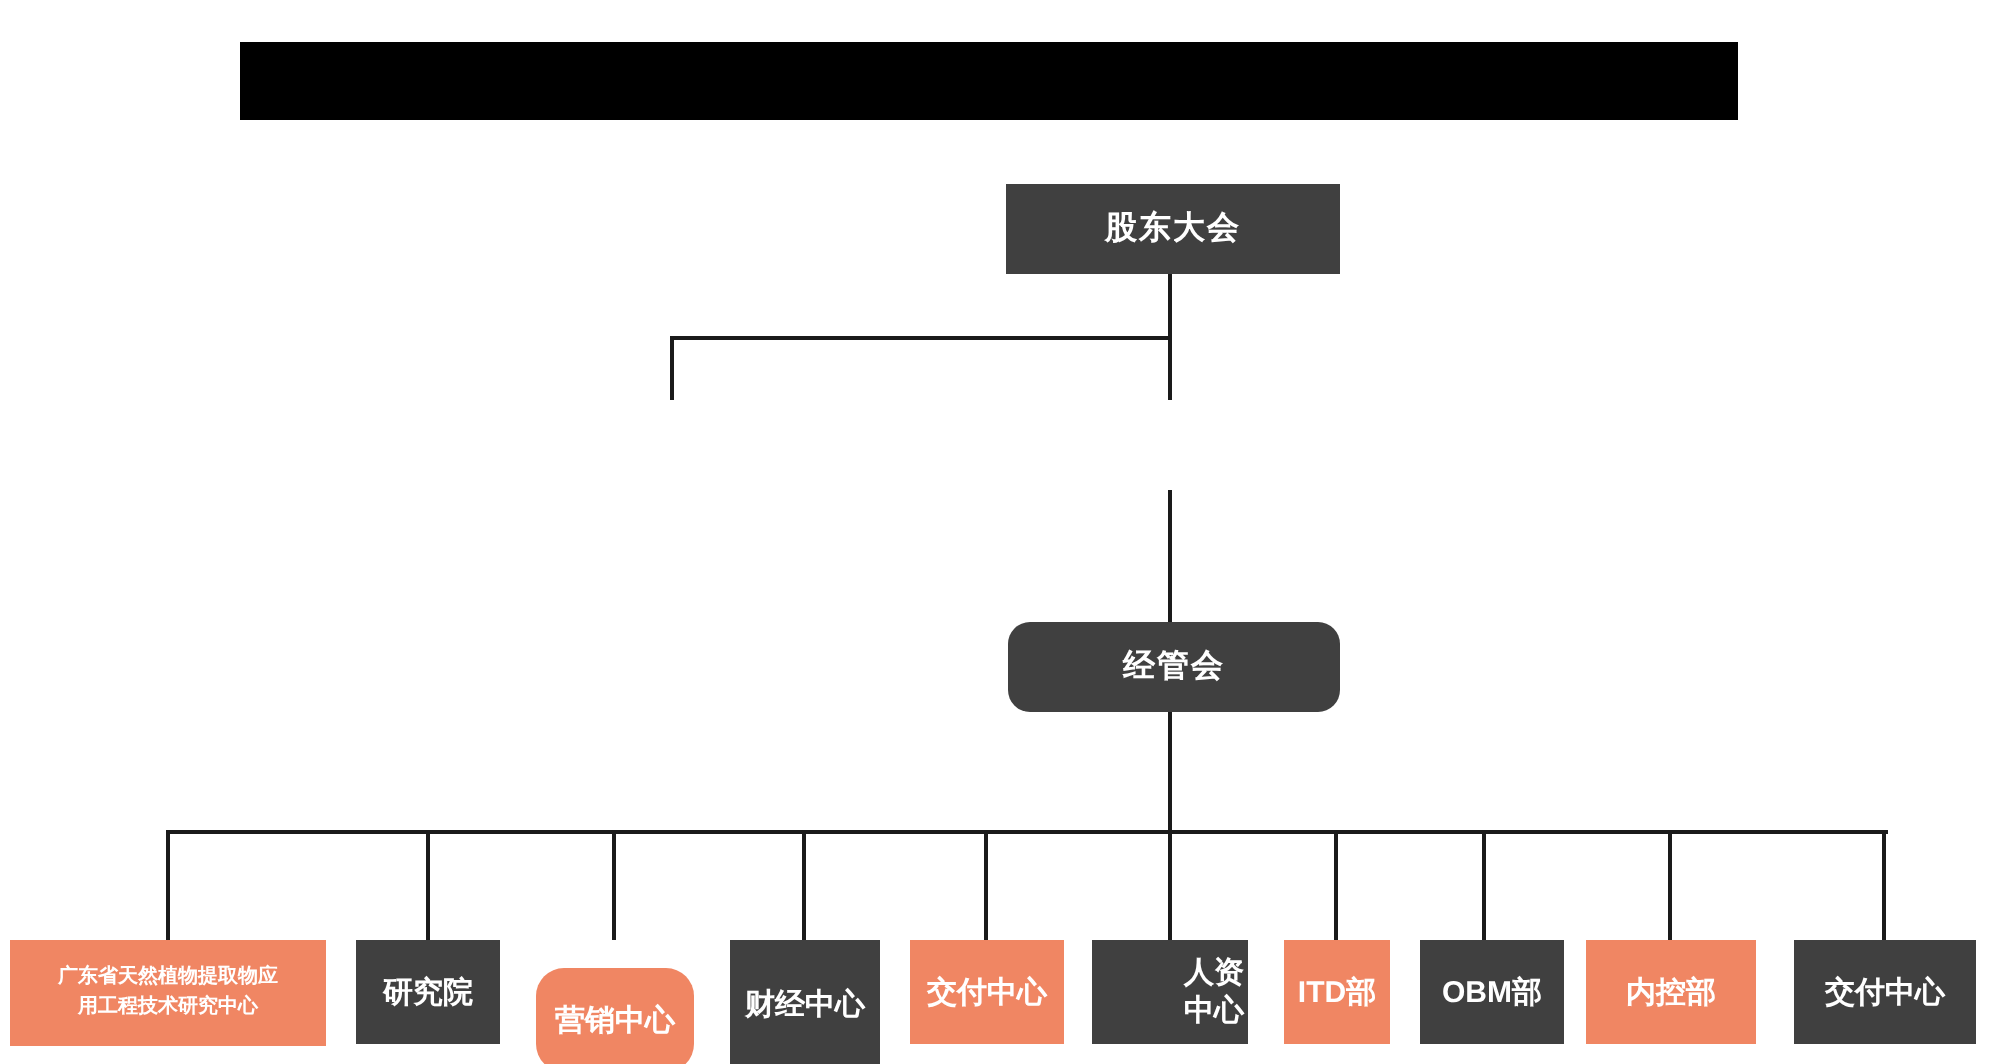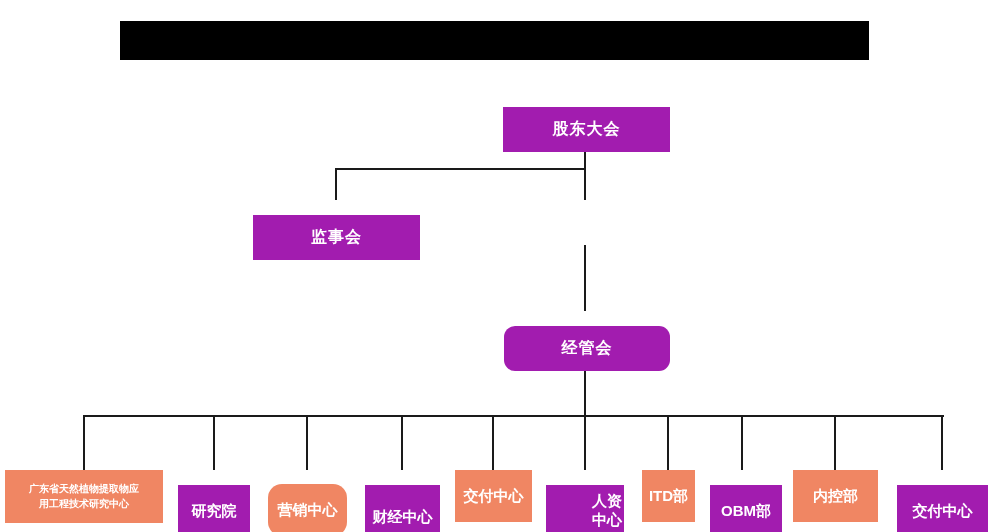--- a/index.html
+++ b/index.html
@@ -28,21 +28,21 @@
     display: flex;
     align-items: center;
     justify-content: center;
     color: #ffffff;
     font-weight: bold;
     font-size: 16px;
     letter-spacing: 1px;
     text-align: center;
     box-sizing: border-box;
   }
-  .dark  { background: #a21caf; margin-top: 15px; }
+  .dark  { background: #404040; }
   .light { background: #F08663; }
 
   #n-root  { left: 503px; top:  92px; width: 167px; height: 45px; }
   #n-sup   { left: 253px; top: 200px; width: 167px; height: 45px; }
   #n-board { left: 503px; top: 200px; width: 167px; height: 45px; }
   #n-mgmt  { left: 504px; top: 311px; width: 166px; height: 45px; border-radius: 11px; }
 
   .leaf { font-size: 15px; letter-spacing: 0; }
   #n-d0 { left:   5px; top: 470px; width: 158px; height: 53px;
           font-size: 10px; line-height: 1.45; padding: 0 24px; letter-spacing: 0; }
@@ -95,21 +95,20 @@
   <div class="line drop" id="l-d2"></div>
   <div class="line drop" id="l-d3"></div>
   <div class="line drop" id="l-d4"></div>
   <div class="line drop" id="l-d6"></div>
   <div class="line drop" id="l-d7"></div>
   <div class="line drop" id="l-d8"></div>
   <div class="line drop" id="l-d9"></div>
 
   <div class="node dark" id="n-root">股东大会</div>
 
-  <div class="node dark" id="n-sup">监事会</div>
 
   <div class="node dark" id="n-mgmt">经管会</div>
 
   <div class="node light leaf" id="n-d0">广东省天然植物提取物应用工程技术研究中心</div>
   <div class="node dark  leaf" id="n-d1">研究院</div>
   <div class="node light leaf" id="n-d2">营销中心</div>
   <div class="node dark  leaf" id="n-d3">财经中心</div>
   <div class="node light leaf" id="n-d4">交付中心</div>
   <div class="node dark  leaf" id="n-d5">人资中心</div>
   <div class="node light leaf" id="n-d6">ITD部</div>

